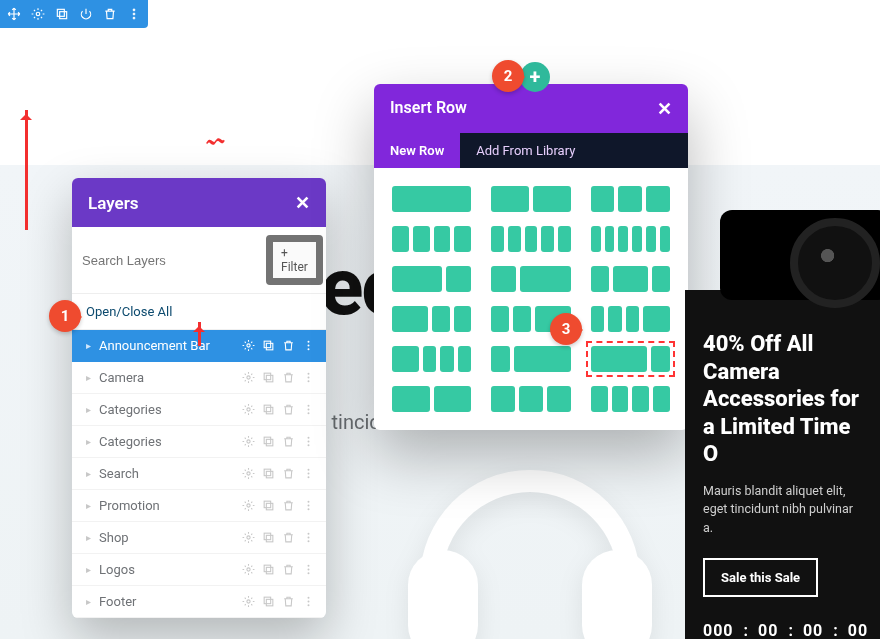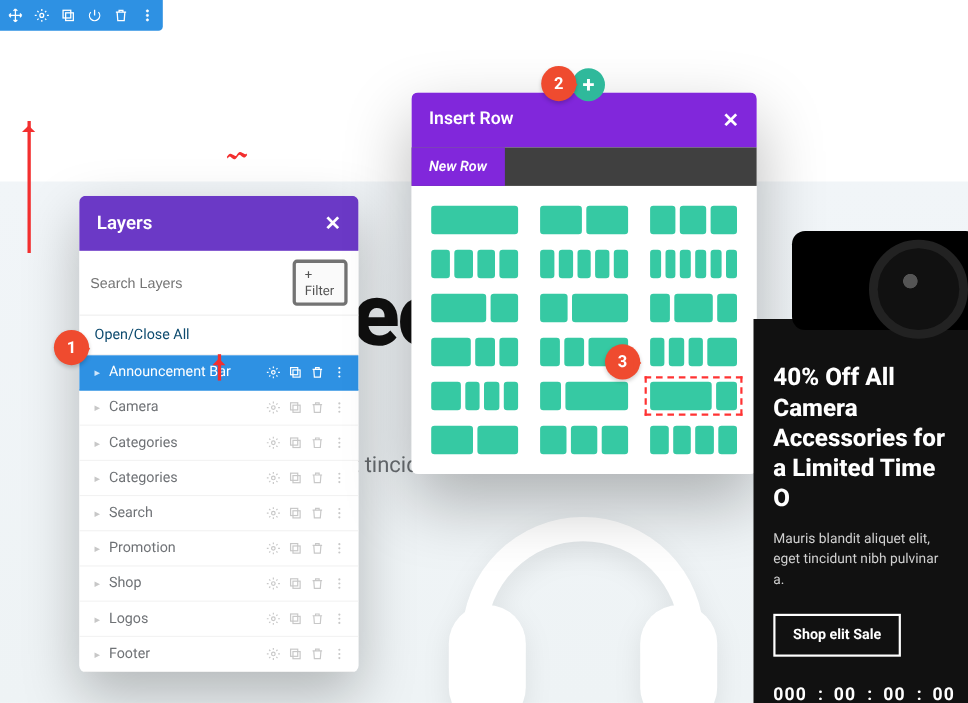--- a/index.html
+++ b/index.html
@@ -122,21 +122,21 @@
   .layers .hdr .x { cursor:pointer; font-size:18px; font-weight:700;}
   .layers .search {
     display:flex; align-items:center; padding:8px 10px; gap:8px;
     border-bottom:1px solid #eee;
   }
   .layers .search input{
     flex:1; border:none; outline:none; font-size:13px; color:#888;
     background:transparent;
   }
   .layers .filter-btn{
-    font-size:12px; color:#555; border:3px solid #737373; border-radius:4px;
+    font-size:12px; color:#555; border:7px solid #737373; border-radius:4px;
     padding:4px 8px; cursor:pointer; background:#fafafa;
   }
   .layers .openclose{
     padding:10px 14px; font-size:13px; color:#0c4a6e; border-bottom:1px solid #f0f0f0;
     cursor:pointer;
   }
   .layers .item{
     display:flex; align-items:center; padding:8px 10px 8px 14px;
     border-bottom:1px solid #f2f2f2; font-size:13px; color:#6f7276;
   }
@@ -156,21 +156,21 @@
     background:#fff; border-radius:6px;
     box-shadow: 0 25px 60px rgba(0,0,0,.28);
     overflow:hidden;
   }
   .insert .hdr{
     background:#8127db; color:#fff; padding:14px 16px;
     display:flex; justify-content:space-between; font-size:16px; font-weight:600;
   }
   .insert .hdr .x { cursor:pointer; font-size:18px; font-weight:700;}
   .insert .tabs{
-    background:#404040; display:flex; font-size:13px;font-style:italic;
+    background:#0f172a; display:flex; font-size:13px;
   }
   .insert .tabs .tab{ padding:10px 16px; color:#e7cffd; cursor:pointer;}
   .insert .tabs .tab.active{ background:#8127db; color:#fff; font-weight:600;}
   .insert .grid{
     padding:18px; display:grid; grid-template-columns:repeat(3,1fr);
     gap:14px 20px;
   }
   .layout { display:flex; gap:4px; height:26px; cursor:pointer;}
   .layout span{ background:#36c9a3; border-radius:3px; flex:1;}
   .layout.sel { outline:2px dashed #f33; outline-offset:3px; }
@@ -534,20 +534,21 @@
 </div>
 <div class="red-arrow2"></div>
 
 <div class="insert">
   <div class="hdr">
     <span>Insert Row</span>
     <span class="x">✕</span>
   </div>
   <div class="tabs">
     <div class="tab active">New Row</div>
+    <div class="tab">Add From Library</div>
   </div>
   <div class="grid" id="layout-grid">
       <div class="layout">
         <span style="flex: 1 1 0%;"></span>
       </div>
       <div class="layout">
         <span style="flex: 1 1 0%;"></span>
         <span style="flex: 1 1 0%;"></span>
       </div>
       <div class="layout">
@@ -634,21 +635,21 @@
         <span style="flex: 1 1 0%;"></span>
         <span style="flex: 1 1 0%;"></span>
       </div>
     </div>
 </div>
 
 <div class="promo">
   <div class="lens"></div>
   <h2>40% Off All Camera Accessories for a Limited Time O</h2>
   <p>Mauris blandit aliquet elit, eget tincidunt nibh pulvinar a.</p>
-  <div class="cta">Shop elit Sale</div>
+  <div class="cta">Sale this Sale</div>
   <div class="countdown" id="countdown">
       <div class="cd-cell">
         <div class="cd-num">000</div>
       </div>
       <div class="cd-sep">:</div>
       <div class="cd-cell">
         <div class="cd-num">00</div>
       </div>
       <div class="cd-sep">:</div>
       <div class="cd-cell">

